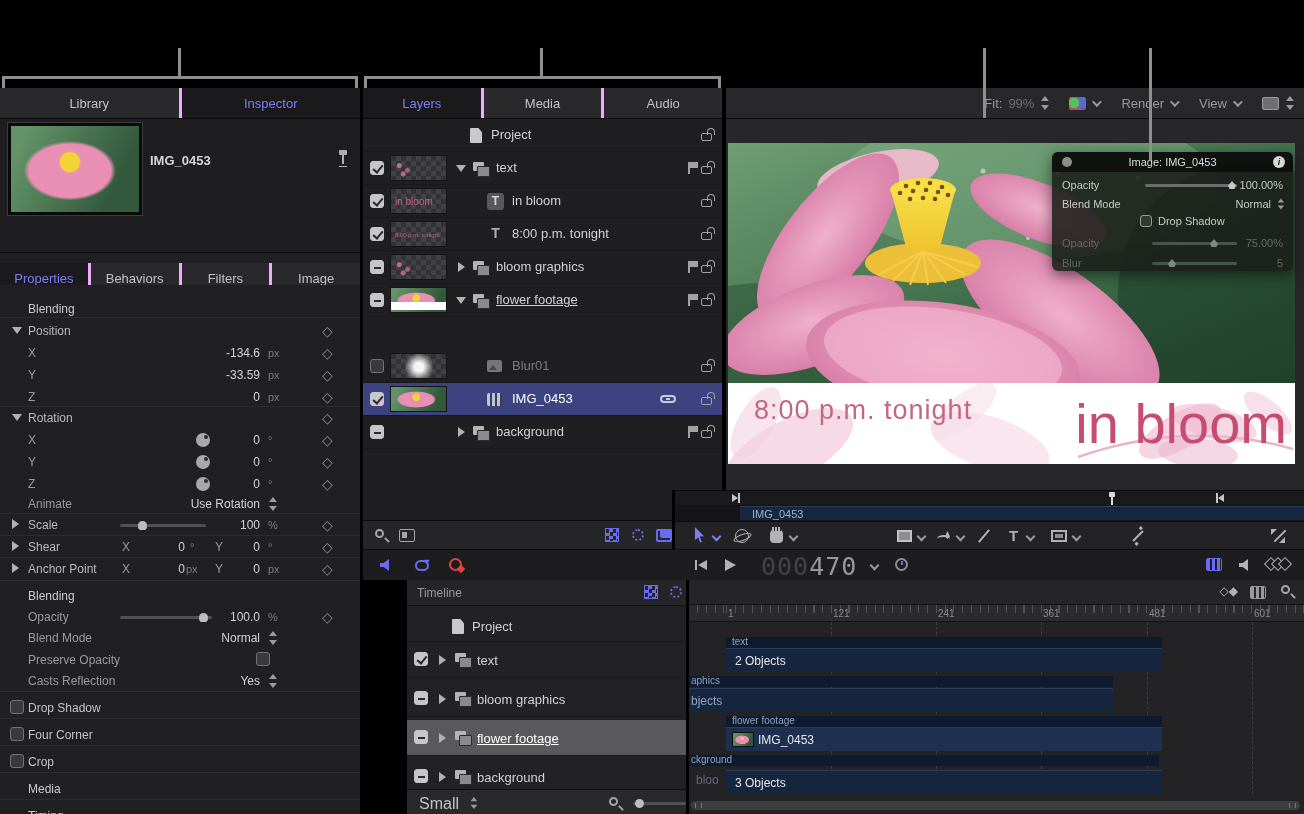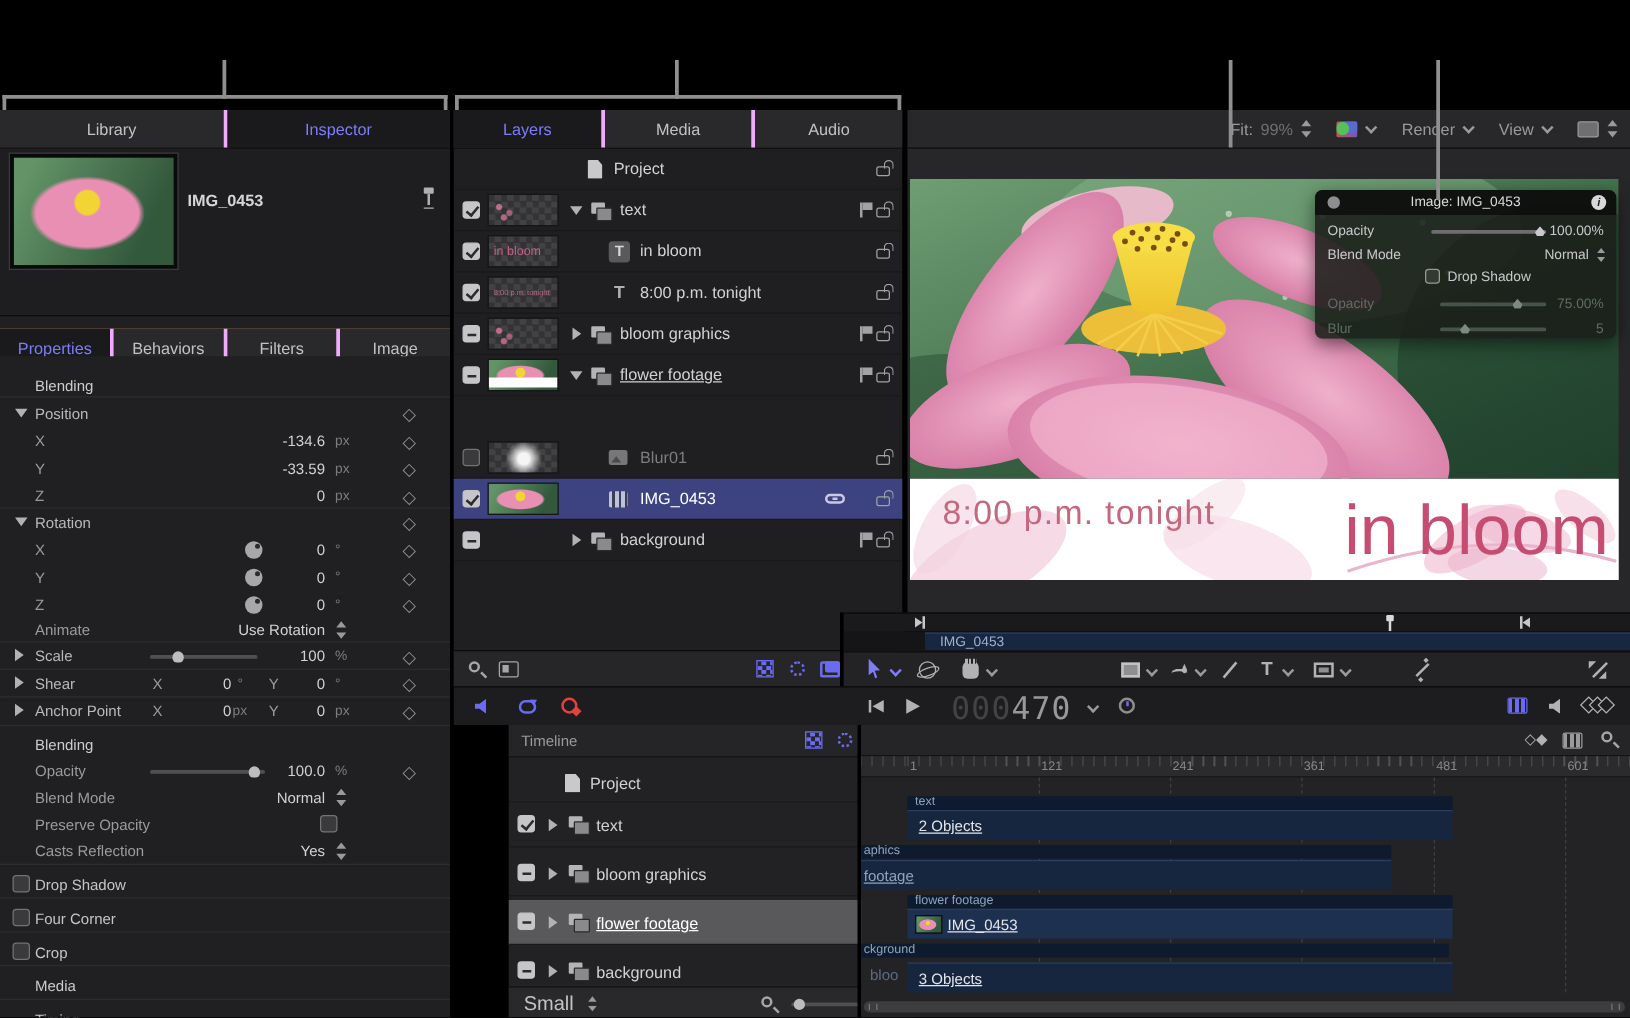--- a/index.html
+++ b/index.html
@@ -199,21 +199,21 @@
   #tl-zoom{position:absolute;left:0;bottom:0;width:100%;height:25px;background:#29292b;border-top:1px solid #101012;}
   #tl-right{position:absolute;left:689px;top:580px;width:615px;height:234px;background:#232325;}
   #tl-right .icons{position:absolute;top:0;left:0;right:0;height:25px;background:#252527;border-bottom:1px solid #121214;}
   #ruler{position:absolute;left:0;top:25px;right:0;height:17px;background:#2b2b2d;border-bottom:1px solid #141416;
      background-image:repeating-linear-gradient(90deg,#525254 0 1px,transparent 1px 8.75px);background-position:37px 0;background-size:100% 8px;background-repeat:repeat-x;}
   #ruler .rlab{position:absolute;top:3px;font-size:10px;color:#8a8a8c;}
   .gridline{position:absolute;top:42px;bottom:20px;width:0;border-left:1px dashed #3e3e40;}
   .tlabelbar{position:absolute;height:11px;background:#0e1b2f;}
   .tlabelbar span{position:absolute;left:6px;top:-1px;font-size:10px;color:#8fa3bf;white-space:nowrap;}
   .tobjbar{position:absolute;height:24px;background:#17263f;border-top:1px solid #2b3c5c;}
-  .tobjbar span{position:absolute;left:9px;top:5px;font-size:12px;color:#e4e6ea;white-space:nowrap;text-decoration:underline;}
+  .tobjbar span{position:absolute;left:9px;top:5px;font-size:12px;color:#e4e6ea;white-space:nowrap;}
   .tobjbar.lighter{background:#1d3050;}
   .dimfrag{position:absolute;font-size:12px;color:#5c6b80;}
   #hscroll{position:absolute;left:2px;right:4px;bottom:4px;height:9px;background:#3d3d3f;border-radius:5px;}
   #hscroll::before,#hscroll::after{content:'';position:absolute;top:2px;width:5px;height:5px;border-left:1px solid #77777a;border-right:1px solid #77777a;}
   #hscroll::before{left:4px;} #hscroll::after{right:4px;}
   .vdiv{position:absolute;background:#000;}
 </style>
 </head>
 <body>
 
@@ -758,21 +758,21 @@
         <span>text</span>
       </div>
     <div class="tobjbar" style="left:37px;top:68px;width:436px">
         <span>2 Objects</span>
       </div>
 
     <div class="tlabelbar" style="left:0;top:96px;width:424px">
         <span style="left:2px">aphics</span>
       </div>
     <div class="tobjbar" style="left:0;top:108px;width:424px">
-        <span style="left:2px;color:#8fa3bf">footage</span>
+        <span style="left:2px;color:#8fa3bf">bjects</span>
       </div>
 
     <div class="tlabelbar" style="left:37px;top:136px;width:436px">
         <span>flower footage</span>
       </div>
     <div class="tobjbar lighter" style="left:37px;top:147px;width:436px">
       <span style="left:32px">IMG_0453</span>
       <span class="abs thumb-flower" style="left:6px;top:4px;width:22px;height:15px;border:1px solid #0e0e10"></span>
     </div>
 

